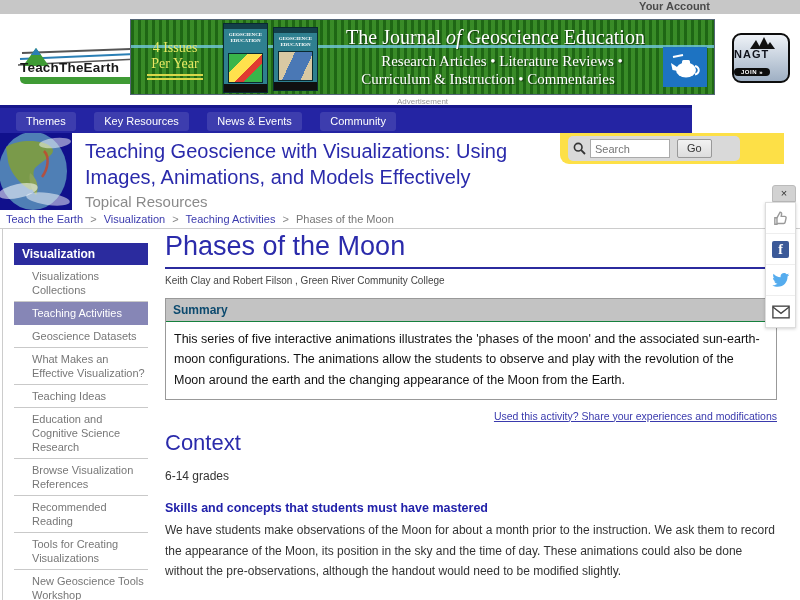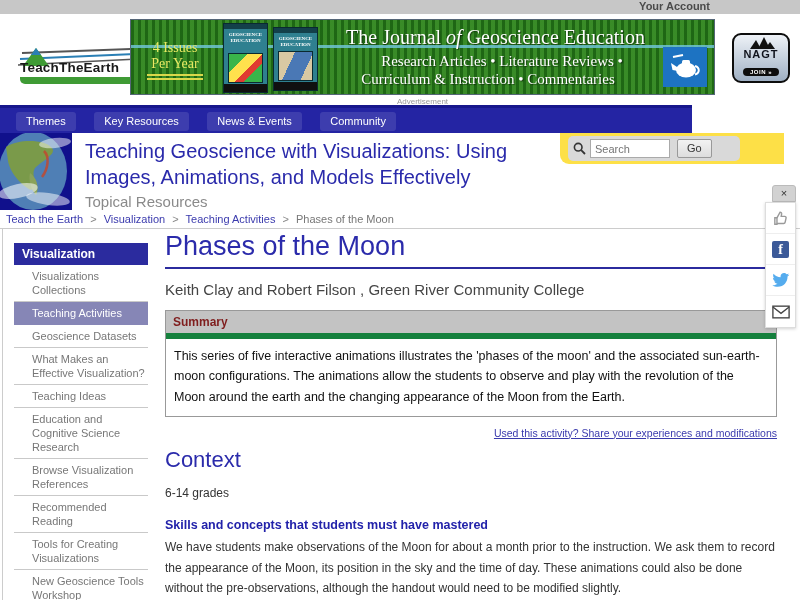--- a/index.html
+++ b/index.html
@@ -42,21 +42,21 @@
   .jge-title i { font-style:italic; }
   .jge-tag { position:absolute; width:358px; text-align:center; color:#fff; font-family:"Liberation Serif", serif;
              font-size:15px; white-space:nowrap; z-index:2; text-shadow:1px 1px 1px rgba(0,0,0,.5); }
   .tag1 { left:192px; top:33px; }
   .tag2 { left:178px; top:51px; }
   .teapot { position:absolute; right:7px; bottom:7px; width:44px; height:40px; background:#1d73c2; z-index:2;
             display:flex; align-items:center; justify-content:center; }
   .ad-label { position:absolute; left:130px; top:83px; width:585px; text-align:center; font-size:8px; color:#999; }
 
   .nagt { position:absolute; right:10px; top:19px; width:58px; height:50px; border-radius:9px;
-          background:linear-gradient(#eef2f7,#9fb0c4); border:2px solid #0d0d0d; overflow:hidden; text-align:center; }
+          background:linear-gradient(#eef2f7,#9fb0c4); border:2px solid #0d0d0d; overflow:hidden; }
   .nagt-mtn { display:block; margin:1px auto 0; }
   .nagt-name { font-size:11px; font-weight:bold; color:#10131c; line-height:11px; letter-spacing:1px; }
   .nagt-join { display:inline-block; margin-top:2px; background:#0d0d0d; color:#fff; font-size:6px; font-weight:bold;
                padding:1px 7px; border-radius:6px; letter-spacing:.5px; cursor:pointer; }
 
   
   .navbar { position:absolute; left:0; top:105px; width:692px; height:28px; background:#2424a3; border-top:3px solid #17178c; }
   .nav-item { display:inline-block; margin:4px 0 0 14px; padding:3px 10px 4px; background:#3d3dae; border-radius:3px;
               color:#fff; font-size:11px; cursor:pointer; }
   .nav-item:first-child { margin-left:16px; }
@@ -88,23 +88,23 @@
   .left-rule { position:absolute; left:2px; top:0; bottom:0; width:1px; background:#ccc; }
 
   .sidebar { position:absolute; left:14px; top:14px; width:134px; }
   .sb-header { background:#2b2b9e; color:#fff; font-weight:bold; font-size:12px; line-height:14px; padding:4px 8px; }
   .sb-item { padding:4px 2px 4px 18px; font-size:11px; line-height:14px; color:#777;
              border-bottom:1px solid #c9c9c9; cursor:pointer; }
   .sb-item.sel { background:#8686b6; color:#fff; border-bottom-color:#8686b6; }
 
   .main { position:absolute; left:165px; top:2px; width:612px; }
   .main h1 { font-size:27px; font-weight:normal; color:#2b2bab; padding-bottom:5px; border-bottom:2px solid #2b2b9e; }
-  .authors { font-size:15px; color:#444; margin:12px 0 12px; }
+  .authors { font-size:10px; color:#444; margin:6px 0 12px; }
   .summary { border:1px solid #999; margin-bottom:6px; }
-  .summary-h { background:#c3c3c3; border-bottom:6px solid #15803d; font-weight:bold; font-size:12px; padding:4px 7px; color:#7f1d1d; }
+  .summary-h { background:#c3c3c3; border-bottom:1px solid #15803d; font-weight:bold; font-size:12px; padding:4px 7px; color:#0c4a6e; }
   .summary-b { padding:7px 8px 9px; font-size:12.5px; line-height:1.62; color:#111; }
   .share-line { text-align:right; margin:3px 0 2px; }
   .share-link { font-size:10.5px; color:#3a3aad; text-decoration:underline; cursor:pointer; }
   .main h2 { font-size:22px; font-weight:normal; color:#2b2bab; margin:6px 0 10px; }
   .main h3 { font-size:12.5px; color:#2222aa; margin:15px 0 5px; }
   .main p { font-size:12px; color:#333; line-height:1.7; }
 
   
   .float-panel { position:absolute; right:2px; top:185px; z-index:6; width:34px; }
   .close-tab { width:24px; height:17px; margin-left:8px; background:#d2d2d2; border:1px solid #bbb;

